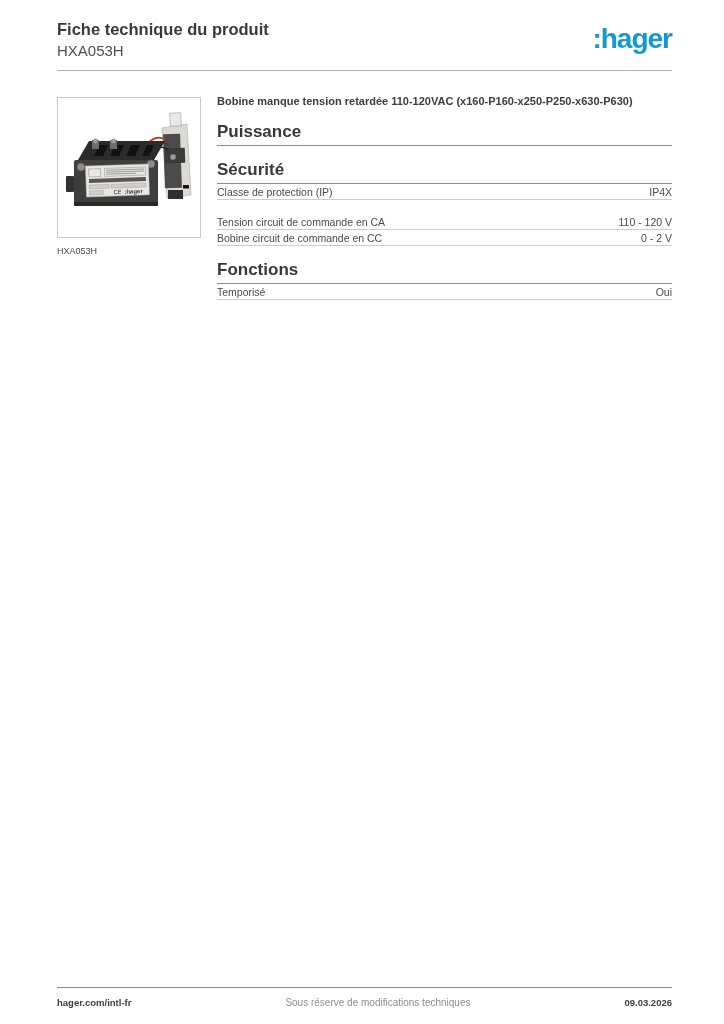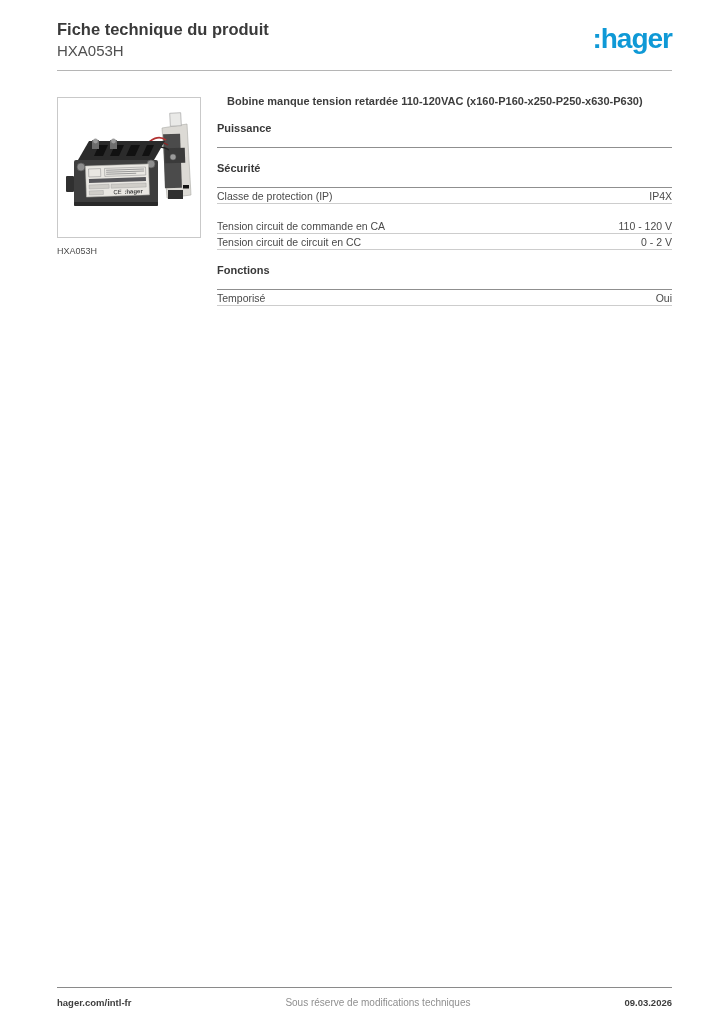--- a/index.html
+++ b/index.html
@@ -17,27 +17,27 @@
     position:absolute; right:0; top:5px;
     font-size:28px; font-weight:bold; letter-spacing:-1px; line-height:1;
   }
   .header-rule { position:absolute; left:57px; right:52px; top:70px; border-top:1px solid #b5b5b5; }
   
   .main { position:absolute; left:57px; right:52px; top:97px; display:flex; align-items:flex-start; }
   .left-col { width:144px; flex:0 0 144px; }
   .image-frame { width:144px; height:141px; border:1px solid #c9c9c9; background:#fff; }
   .image-caption { margin-top:8px; font-size:9px; color:#4c4c4c; }
   .right-col { flex:1; margin-left:16px; margin-top:-2px; }
-  .product-title { font-size:11px; font-weight:bold; color:#3d3d3d; line-height:1.2;margin-left:10px; }
+  .product-title { font-size:11px; font-weight:bold; color:#3d3d3d; line-height:1.2; }
   .char-heading { font-size:11px; font-weight:bold; color:#3d3d3d; margin-top:21px; }
   .section { margin-top:14px; }
   .section:first-of-type { margin-top:16px; }
   .section-name {
-    font-size:11px; font-weight:bold; color:#383838;
-    padding-bottom:13px; border-bottom:1px solid #8f8f8f;
+    font-size:17px; font-weight:bold; color:#383838;
+    padding-bottom:3px; border-bottom:1px solid #8f8f8f;
   }
   .row {
     display:flex; justify-content:space-between; align-items:center;
     height:16px; border-bottom:1px solid #cdcdcd;
     font-size:10.5px; color:#4a4a4a;
   }
   .row .val { text-align:right; white-space:nowrap; }
   
   .footer { position:absolute; left:57px; right:52px; top:987px; border-top:1px solid #8a8a8a; }
   .footer-row { display:flex; justify-content:space-between; align-items:baseline; margin-top:9px; }
@@ -127,21 +127,21 @@
           <span class="val">IP4X</span>
         </div>
       </div>
 
       <div class="section">
         <div class="row">
           <span class="lbl">Tension circuit de commande en CA</span>
           <span class="val">110 - 120 V</span>
         </div>
         <div class="row">
-          <span class="lbl">Tension circuit de circuit en CC</span>
+          <span class="lbl">Bobine circuit de commande en CC</span>
           <span class="val">0 - 2 V</span>
         </div>
       </div>
 
       <div class="section">
         <div class="section-name">Fonctions</div>
         <div class="row">
           <span class="lbl">Temporisé</span>
           <span class="val">Oui</span>
         </div>

